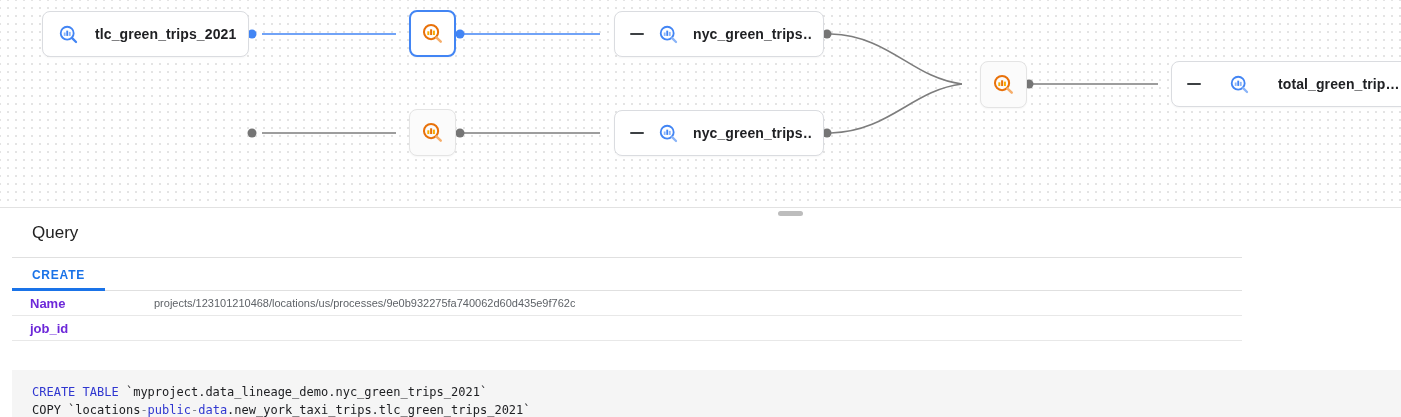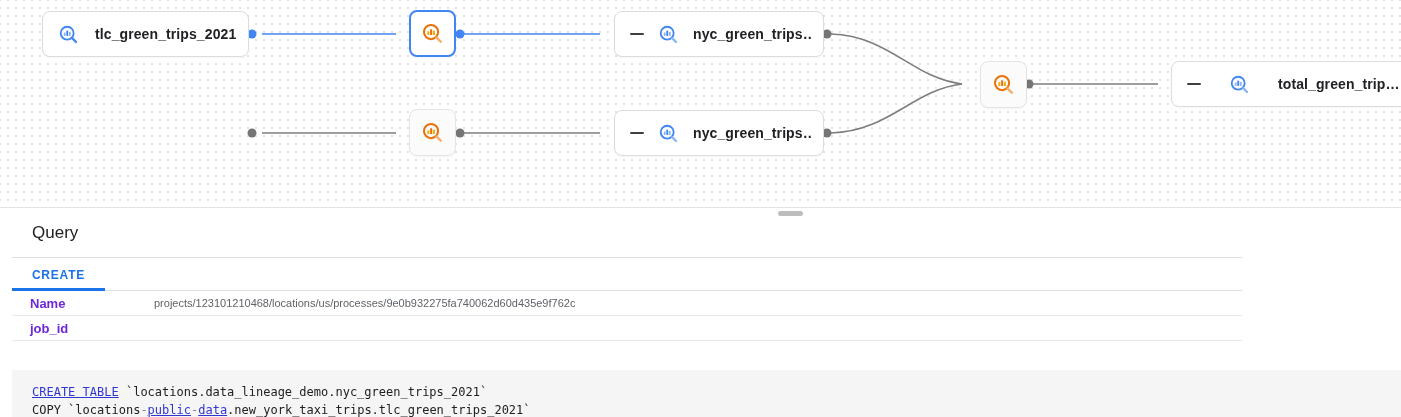--- a/index.html
+++ b/index.html
@@ -50,21 +50,21 @@
     border-bottom:1px solid #e8e8e8; }
   .rlabel { width:142px; padding-left:18px; font-size:13px; font-weight:700;
     color:#6d28d9; flex:0 0 auto; }
   .rvalue { font-size:11px; color:#5f6368; white-space:nowrap; overflow:hidden; }
 
   .code { position:absolute; left:0; top:161px; width:1401px; bottom:0;
     background:#f5f5f5; padding:13px 0 0 20px;
     font-family:"DejaVu Sans Mono", monospace; font-size:12px;
     line-height:18px; color:#202124; }
   .code-line { white-space:pre; }
-  .kw { color:#3037d0;text-decoration:underline; }
+  .kw { color:#3037d0; }
   .dl { color:#80868b; }
 </style>
 </head>
 <body>
 
 <div id="app">
 
   <div id="canvas">
 
     <svg id="edges" viewBox="0 0 1401 208" xmlns="http://www.w3.org/2000/svg">
@@ -202,18 +202,18 @@
       <div class="drow">
         <div class="rlabel">Name</div>
         <div class="rvalue">projects/123101210468/locations/us/processes/9e0b932275fa740062d60d435e9f762c</div>
       </div>
       <div class="drow">
         <div class="rlabel">job_id</div>
       </div>
     </div>
 
     <div class="code">
-      <div class="code-line"><span class="kw">CREATE TABLE</span><span> `locations.data_lineage_demo.nyc_green_trips_2021`</span></div>
+      <div class="code-line"><span class="kw">CREATE TABLE</span><span> `myproject.data_lineage_demo.nyc_green_trips_2021`</span></div>
       <div class="code-line"><span>COPY `locations</span><span class="dl">-</span><span class="kw">public</span><span class="dl">-</span><span class="kw">data</span><span>.new_york_taxi_trips.tlc_green_trips_2021`</span></div>
     </div>
   </div>
 
 </div>
 
 </body></html>

